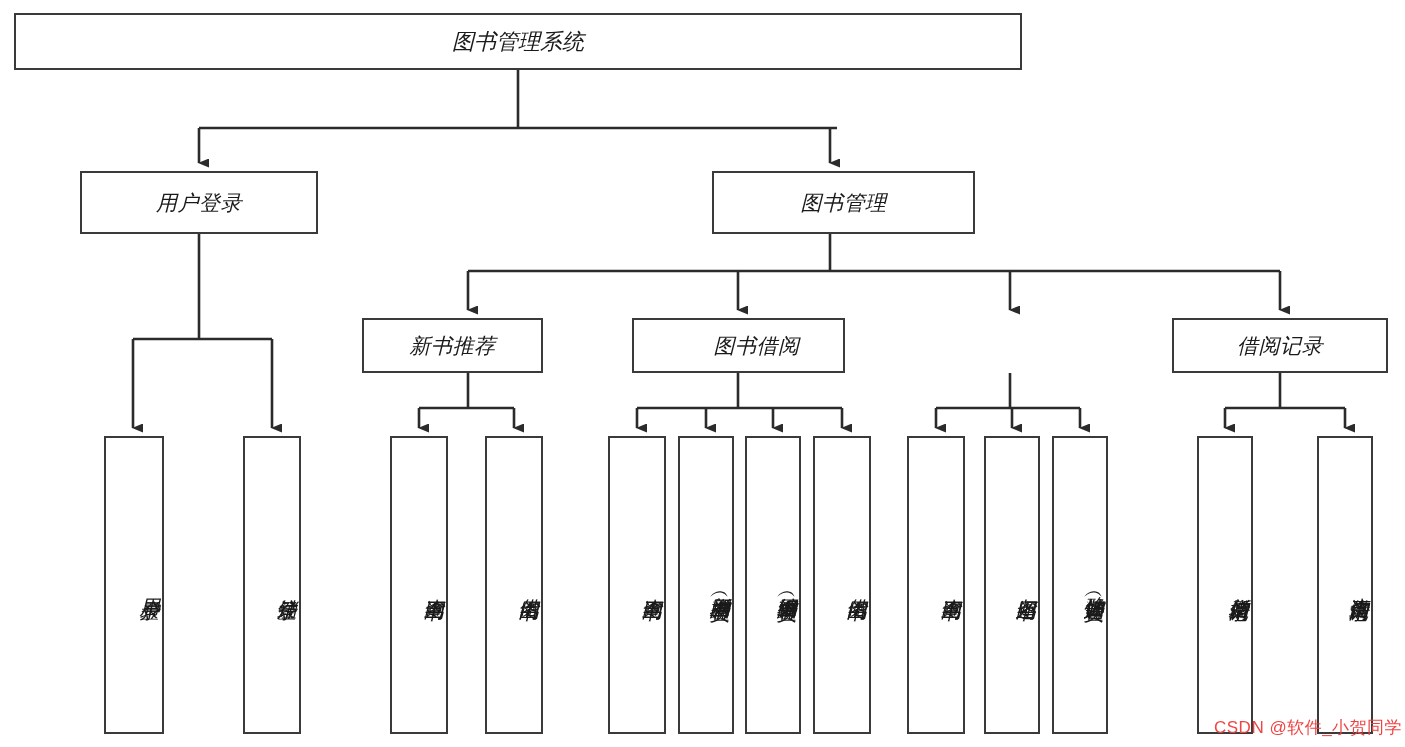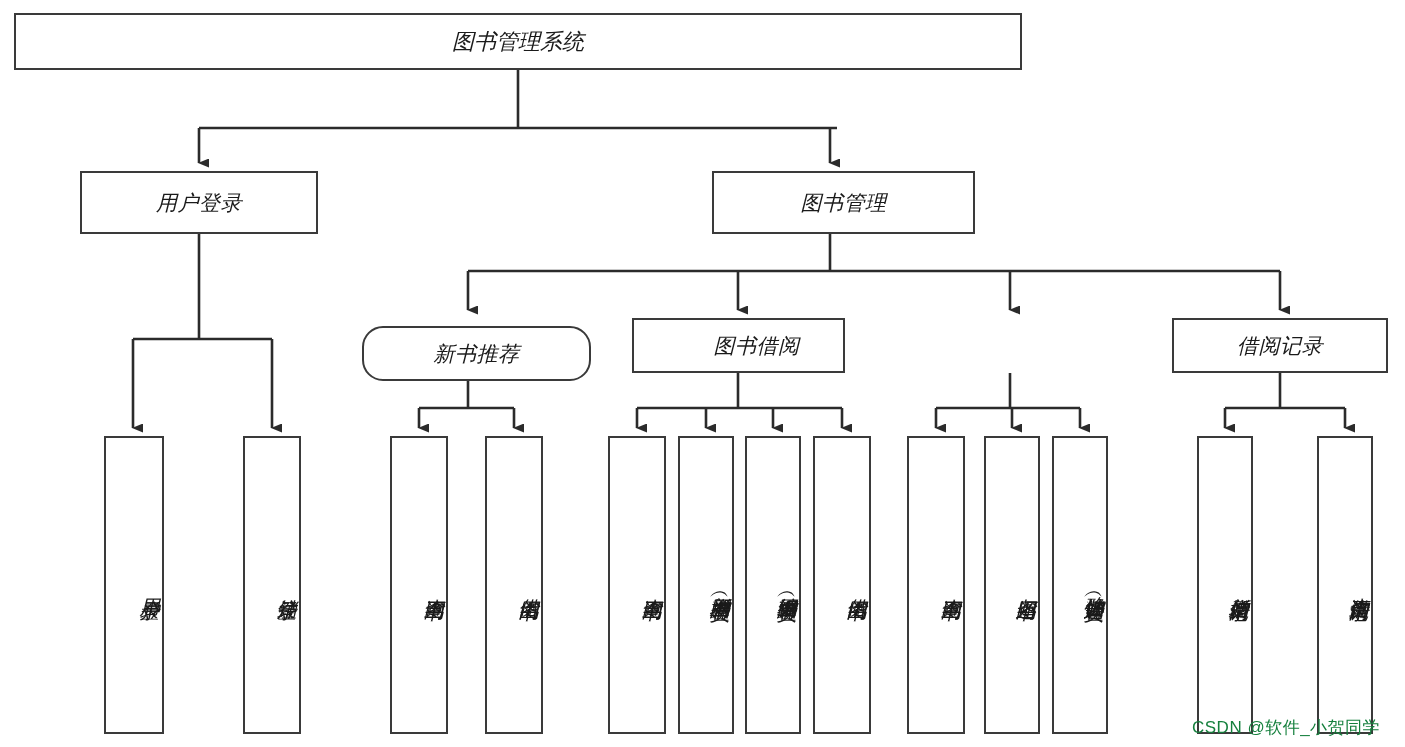--- a/index.html
+++ b/index.html
@@ -59,24 +59,25 @@
     letter-spacing: 1px;
     white-space: nowrap;
     overflow: hidden;
   }
   .node-label {
     display: block;
   }
   .watermark {
     position: absolute;
     font-size: 17px;
-    color: #15803d;
+    color: #ef4444;
     white-space: nowrap;
     z-index: 5;
     letter-spacing: 0.5px;
+    margin-left: 22px;
   }
 </style>
 </head>
 <body>
 
 <div id="diagram-root">
 
   <svg id="edges-layer" viewBox="0 0 1405 747" width="1405" height="747" xmlns="http://www.w3.org/2000/svg">
     <defs>
       <marker id="arrowhead" markerWidth="9" markerHeight="11" refX="4.5" refY="10" orient="auto" markerUnits="userSpaceOnUse">
@@ -132,21 +133,21 @@
     <span class="node-label">图书管理系统</span>
   </div>
 
   <div class="node node-h" style="left:80px; top:171px; width:238px; height:63px;">
     <span class="node-label">用户登录</span>
   </div>
   <div class="node node-h" style="left:712px; top:171px; width:263px; height:63px;">
     <span class="node-label">图书管理</span>
   </div>
 
-  <div class="node node-h" style="left:362px; top:326px; width:229px; height:55px;border-radius:21px;">
+  <div class="node node-h" style="left:362px; top:318px; width:181px; height:55px;">
     <span class="node-label">新书推荐</span>
   </div>
   <div class="node node-h" style="left:632px; top:318px; width:213px; height:55px;padding-left:36px;">
     <span class="node-label">图书借阅</span>
   </div>
   <div class="node node-h" style="left:1172px; top:318px; width:216px; height:55px;">
     <span class="node-label">借阅记录</span>
   </div>
 
   <div class="node node-leaf" style="left:104px; top:436px; width:60px; height:298px;">

